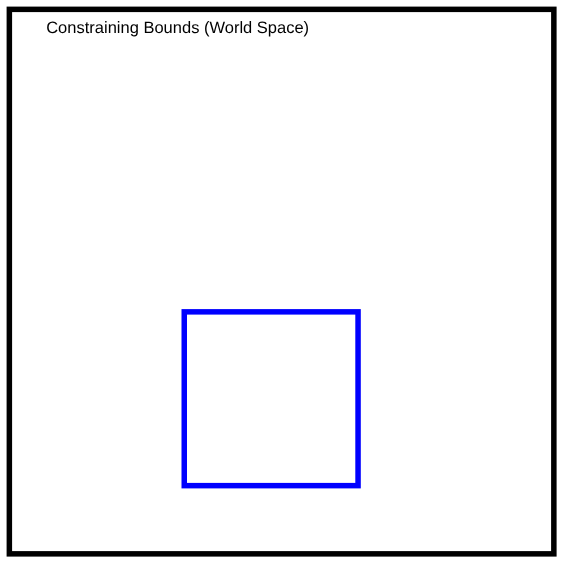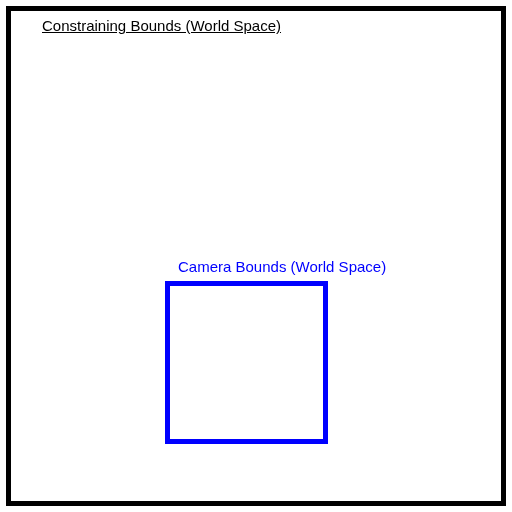--- a/index.html
+++ b/index.html
@@ -13,21 +13,20 @@
     .outer-box {
       position: absolute;
       border: 5px solid #000;
       background: #fff;
     }
     .outer-label {
       position: absolute;
       font-size: 15px;
       color: #000;
       white-space: nowrap;
-      text-decoration: underline;
     }
     .inner-label {
       position: absolute;
       font-size: 15px;
       color: #0000ff;
       white-space: nowrap;
     }
     .inner-box {
       position: absolute;
       border: 5px solid #0000ff;
@@ -36,17 +35,16 @@
   </style>
 </head>
 <body>
 
 <div class="stage">
 
   <div class="outer-box" style="left:6px;top:6px;width:500px;height:500px;"></div>
 
   <div class="outer-label" style="left:42px;top:17px;">Constraining Bounds (World Space)</div>
 
-  <div class="inner-label" style="left:178px;top:258px;">Camera Bounds (World Space)</div>
 
   <div class="inner-box" style="left:165px;top:281px;width:163px;height:163px;"></div>
 
 </div>
 
 </body></html>

